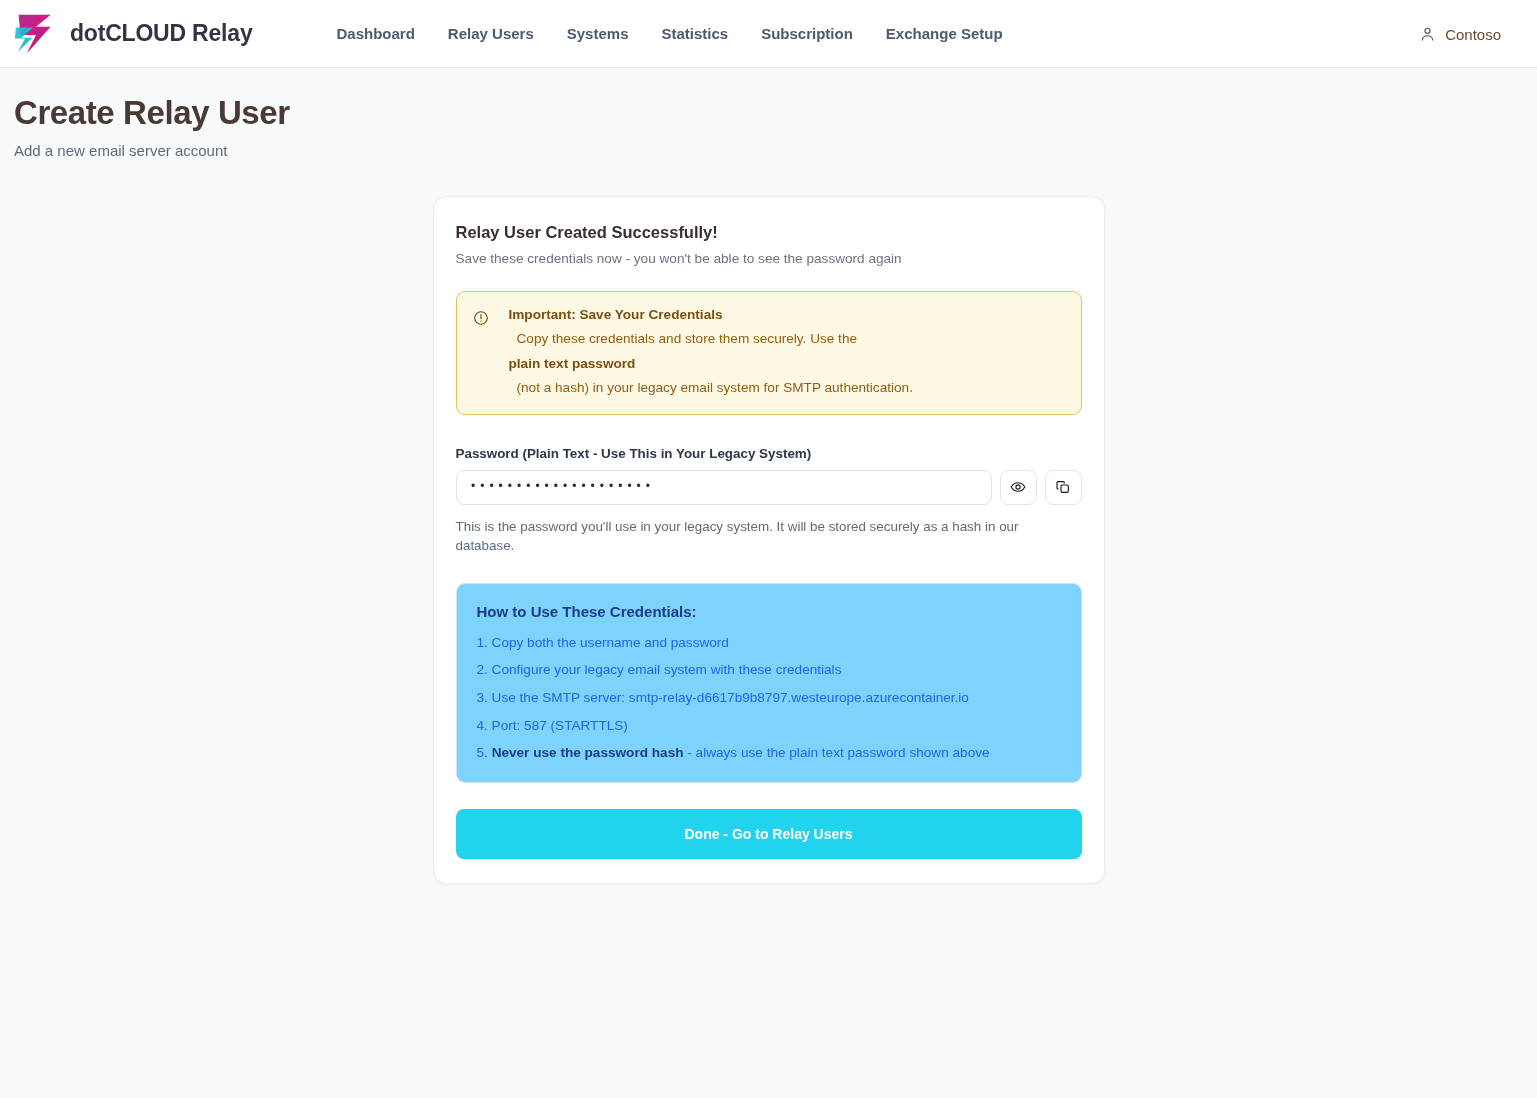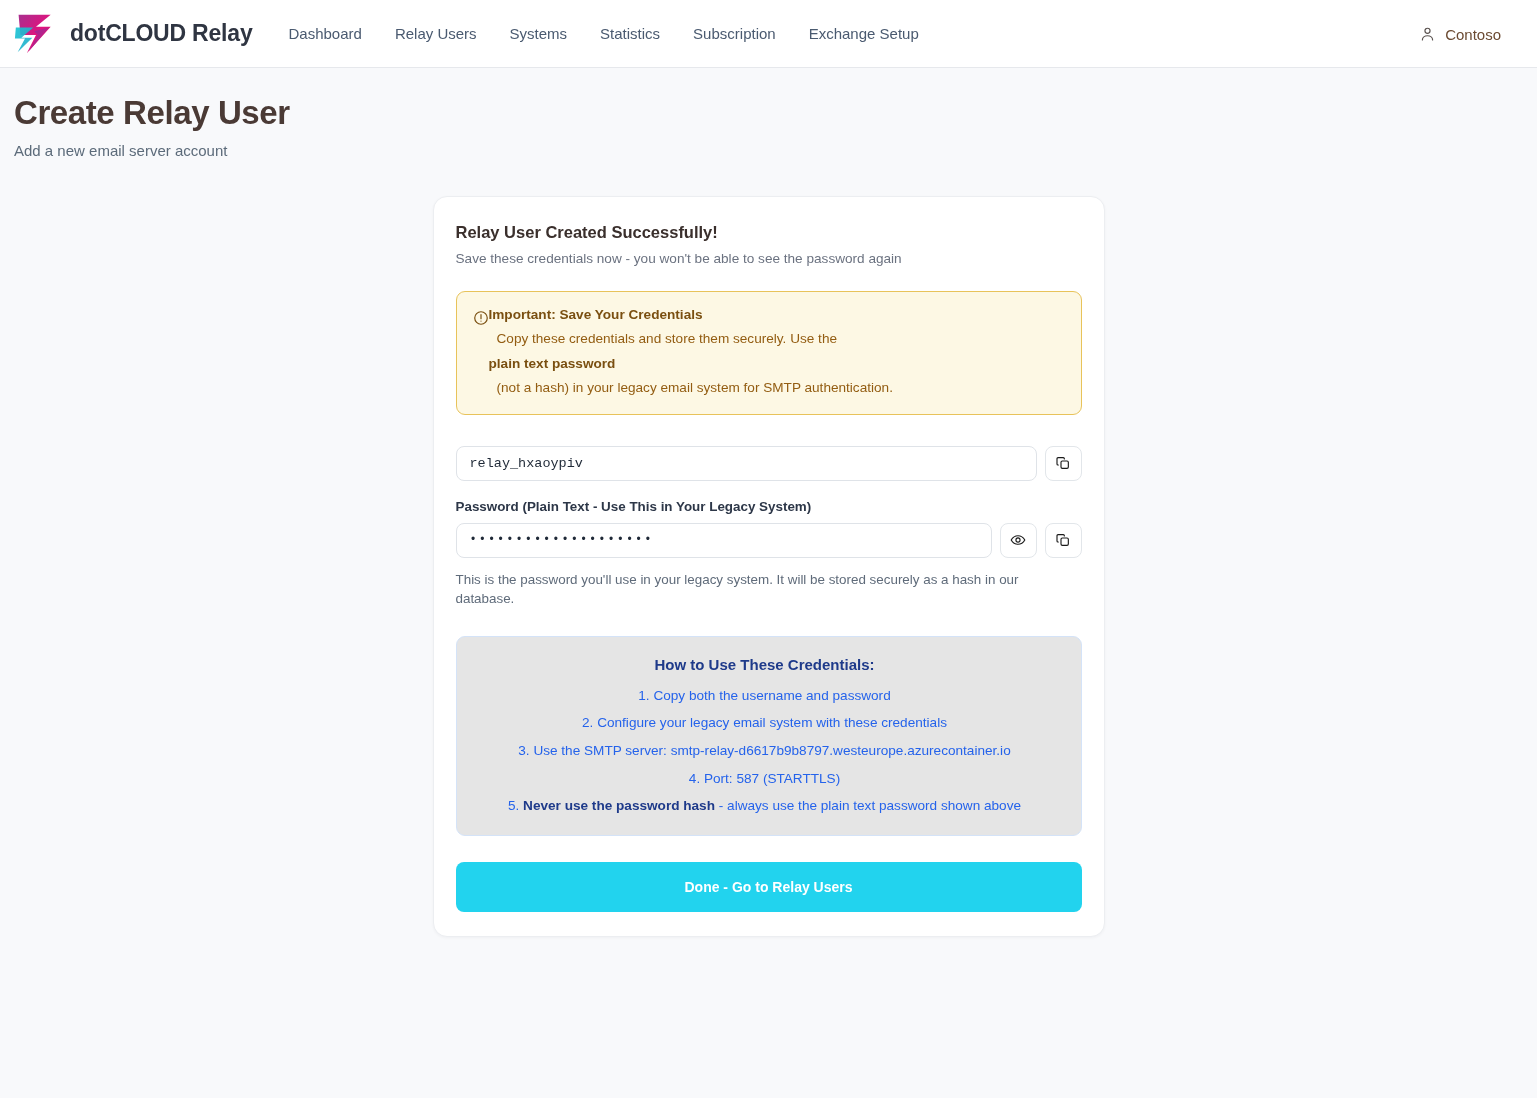--- a/index.html
+++ b/index.html
@@ -19,20 +19,21 @@
 
   
   .topbar {
     height: 68px;
     background: #ffffff;
     border-bottom: 1px solid #e6e8ec;
     display: flex;
     align-items: center;
     padding: 0 24px 0 14px;
     position: relative;
+    gap: 48px;
   }
   .brand {
     display: flex;
     align-items: center;
     gap: 12px;
     margin-right: 32px;
   }
   .logo-mark {
     width: 44px;
     height: 46px;
@@ -44,20 +45,21 @@
     font-weight: 700;
     color: #2f3542;
     letter-spacing: -0.2px;
     white-space: nowrap;
   }
   .nav {
     display: flex;
     align-items: center;
     gap: 33px;
     margin-left: 4px;
+    font-weight: bold;
   }
   .nav-link {
     font-size: 15px;
     color: #4a5a70;
     text-decoration: none;
     white-space: nowrap;
     cursor: pointer;
   }
   .user-area {
     position: absolute;
@@ -119,21 +121,21 @@
     margin: 0 0 25px 0;
   }
 
   
   .alert {
     background: #fdf8e4;
     border: 1px solid #e8c35a;
     border-radius: 9px;
     padding: 15px 16px 16px 16px;
     display: flex;
-    gap: 0;
+    gap: 20px;
     margin-bottom: 31px;
   }
   .alert-icon { width: 16px; height: 16px; flex: 0 0 auto; margin-top: 3px; color: #7a4f10; }
   .alert-body { flex: 1 1 auto; }
   .alert-title {
     font-size: 13.6px;
     font-weight: 700;
     color: #7a4f10;
     margin: 0 0 8px 0;
   }
@@ -199,26 +201,25 @@
   .field-help {
     font-size: 13.4px;
     color: #5f6b7a;
     line-height: 1.45;
     margin: 12px 0 0 0;
     max-width: 580px;
   }
 
   
   .infobox {
-    background: #e5e5e5;
+    background: #7dd3fc;
     border: 1px solid #d4e3f8;
     border-radius: 9px;
-    padding: 19px 20px 20px 12px;
+    padding: 19px 20px 20px 20px;
     margin: 27px 0 26px 0;
-    text-align: center;
   }
   .infobox-title {
     font-size: 15px;
     font-weight: 700;
     color: #1e3a8a;
     margin: 0 0 14px 0;
   }
   .infobox-item {
     font-size: 13.6px;
     color: #2563eb;
@@ -311,29 +312,20 @@
       </svg>
       <div class="alert-body">
         <p class="alert-title">Important: Save Your Credentials</p>
         <p class="alert-line">Copy these credentials and store them securely. Use the</p>
         <p class="alert-strong">plain text password</p>
         <p class="alert-line">(not a hash) in your legacy email system for SMTP authentication.</p>
       </div>
     </div>
 
     <div class="field-block">
-      <div class="field-row">
-        <input class="text-input" type="text" readonly="" value="relay_hxaoypiv" style="">
-        <button class="icon-btn">
-          <svg viewBox="0 0 24 24" fill="none" stroke="currentColor" stroke-width="1.7" stroke-linecap="round" stroke-linejoin="round">
-            <rect x="9" y="9" width="11" height="11" rx="2"></rect>
-            <path d="M5 15H4.5A1.5 1.5 0 0 1 3 13.5V5.5A1.5 1.5 0 0 1 4.5 4h8A1.5 1.5 0 0 1 14 5.5V6"></path>
-          </svg>
-        </button>
-      </div>
     </div>
 
     <div class="field-block">
       <label class="field-label">Password (Plain Text - Use This in Your Legacy System)</label>
       <div class="field-row">
         <input class="text-input pw" type="text" readonly="" value="••••••••••••••••••••" style="">
         <button class="icon-btn">
           <svg viewBox="0 0 24 24" fill="none" stroke="currentColor" stroke-width="1.7" stroke-linecap="round" stroke-linejoin="round">
             <path d="M1.8 12S5.4 5.6 12 5.6 22.2 12 22.2 12 18.6 18.4 12 18.4 1.8 12 1.8 12z"></path>
             <circle cx="12" cy="12" r="3.1"></circle>

